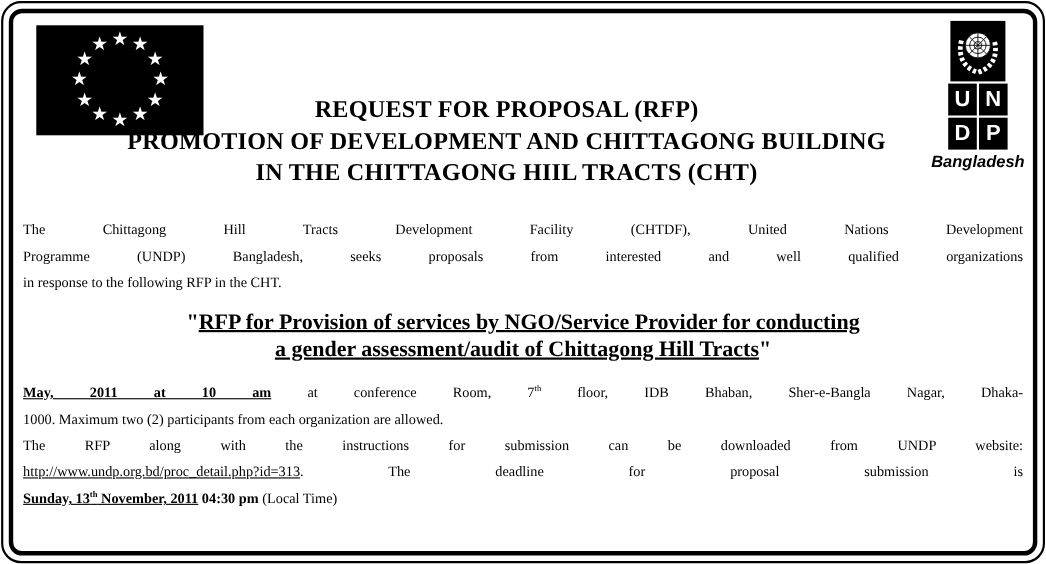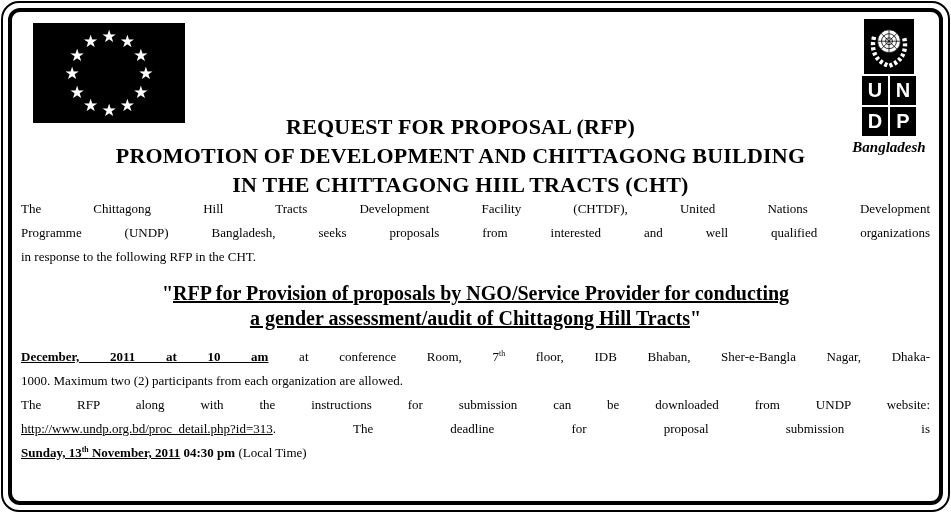--- a/index.html
+++ b/index.html
@@ -6,29 +6,29 @@
   .page{position:relative;width:951px;height:513px;background:#ffffff;color:#000;
         font-family:"Liberation Serif","DejaVu Serif",serif;overflow:hidden;}
   .frame-outer{position:absolute;inset:1px;border:2px solid #000;border-radius:18px;pointer-events:none;}
   .frame-inner{position:absolute;inset:8px;border:4px solid #000;border-radius:12px;pointer-events:none;}
   .content{position:absolute;inset:12px;padding:5px 9px;overflow:hidden;}
 
   .header{position:relative;height:166px;}
   .eu-flag{position:absolute;left:12px;top:6px;width:152px;height:100px;background:#000;}
   .eu-star{position:absolute;color:#fff;font-size:17px;line-height:1;
            transform:translate(-50%,-50%);font-family:"DejaVu Sans",sans-serif;}
-  .title-block{position:absolute;left:0;right:30px;top:95px;text-align:center;
+  .title-block{position:absolute;left:0;right:30px;top:67px;text-align:center;
                font-weight:bold;font-size:22px;line-height:29px;letter-spacing:.2px;}
   .undp{position:absolute;right:2px;top:2px;width:78px;display:flex;flex-direction:column;
         align-items:center;font-family:"Liberation Sans","DejaVu Sans",sans-serif;}
   .emblem{width:50px;height:55px;background:#000;display:flex;align-items:center;justify-content:center;}
   .ugrid{display:grid;grid-template-columns:26px 26px;grid-auto-rows:29px;gap:2px;margin-top:2px;}
   .ucell{background:#000;color:#fff;display:flex;align-items:center;justify-content:center;
          font-weight:bold;font-size:20px;}
-  .ucountry{font-style:italic;font-size:15px;font-weight:600;margin-top:3px;white-space:nowrap;font-family:Liberation Serif, serif;}
+  .ucountry{font-style:italic;font-size:15px;font-weight:600;margin-top:3px;white-space:nowrap;}
 
   .para{font-size:13px;line-height:24px;margin:14px 0 0;}
   .rich-justify .tline{text-align:justify;text-align-last:justify;}
   .rich-justify .tline.tlast{text-align-last:left;}
   .rich-center{text-align:center;}
   .subject{font-size:20px;line-height:25px;margin-top:12px;font-weight:bold;}
   .para-download{margin-top:0;}
   .b{font-weight:bold;}
   .u{text-decoration:underline;}
   sup{font-size:60%;vertical-align:super;line-height:0;}
@@ -89,25 +89,25 @@
         <div class="ucountry">Bangladesh</div>
       </div>
     </div>
 
     <div class="para rich-justify">
         <div class="tline"><span>The Chittagong Hill Tracts Development Facility (CHTDF), United Nations Development</span></div>
         <div class="tline"><span>Programme (UNDP) Bangladesh, seeks proposals from interested and well qualified organizations</span></div>
         <div class="tline tlast"><span>in response to the following RFP in the CHT.</span></div>
       </div>
     <div class="para rich-center subject">
-        <div class="tline"><span class="b">"</span><span class="b u">RFP for Provision of proposals by NGO/Service Provider for conducting</span></div>
+        <div class="tline"><span class="b">"</span><span class="b u">RFP for Provision of services by NGO/Service Provider for conducting</span></div>
         <div class="tline tlast"><span class="b u">a gender assessment/audit of Chittagong Hill Tracts</span><span class="b">"</span></div>
       </div>
     <div class="para rich-justify">
-        <div class="tline"><span class="b u">December, 2011 at 10 am</span><span> at conference Room, 7</span><span><sup>th</sup></span><span> floor, IDB Bhaban, Sher-e-Bangla Nagar, Dhaka-</span></div>
+        <div class="tline"><span class="b u">May, 2011 at 10 am</span><span> at conference Room, 7</span><span><sup>th</sup></span><span> floor, IDB Bhaban, Sher-e-Bangla Nagar, Dhaka-</span></div>
         <div class="tline tlast"><span>1000. Maximum two (2) participants from each organization are allowed.</span></div>
       </div>
     <div class="para rich-justify para-download">
         <div class="tline"><span>The RFP along with the instructions for submission can be downloaded from UNDP website:</span></div>
         <div class="tline"><span class="u">http://www.undp.org.bd/proc_detail.php?id=313</span><span>. The deadline for proposal submission is</span></div>
         <div class="tline tlast"><span class="b u">Sunday, 13</span><span class="b u"><sup>th</sup></span><span class="b u"> November, 2011</span><span class="b"> 04:30 pm</span><span> (Local Time)</span></div>
       </div>
 
   </div>
 </div>

